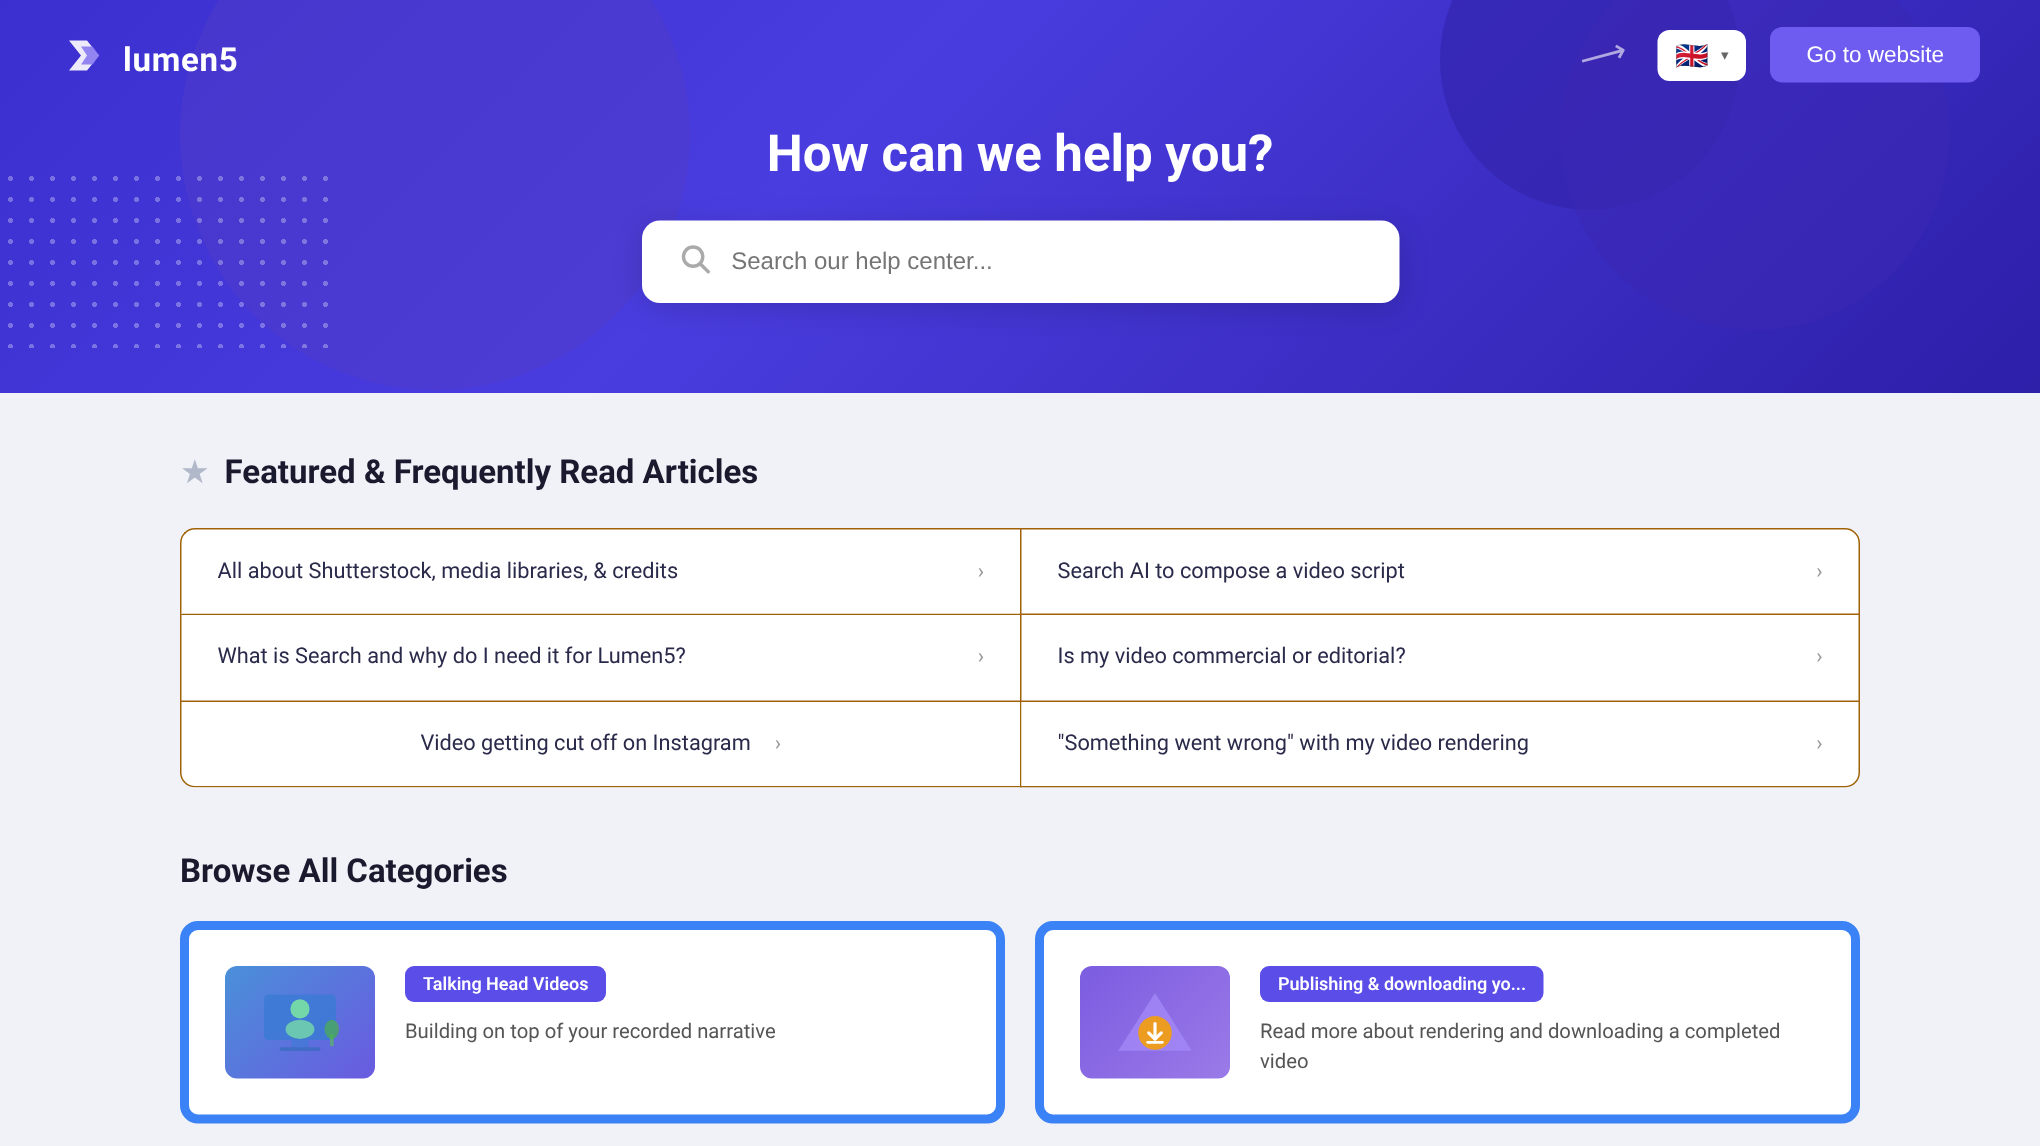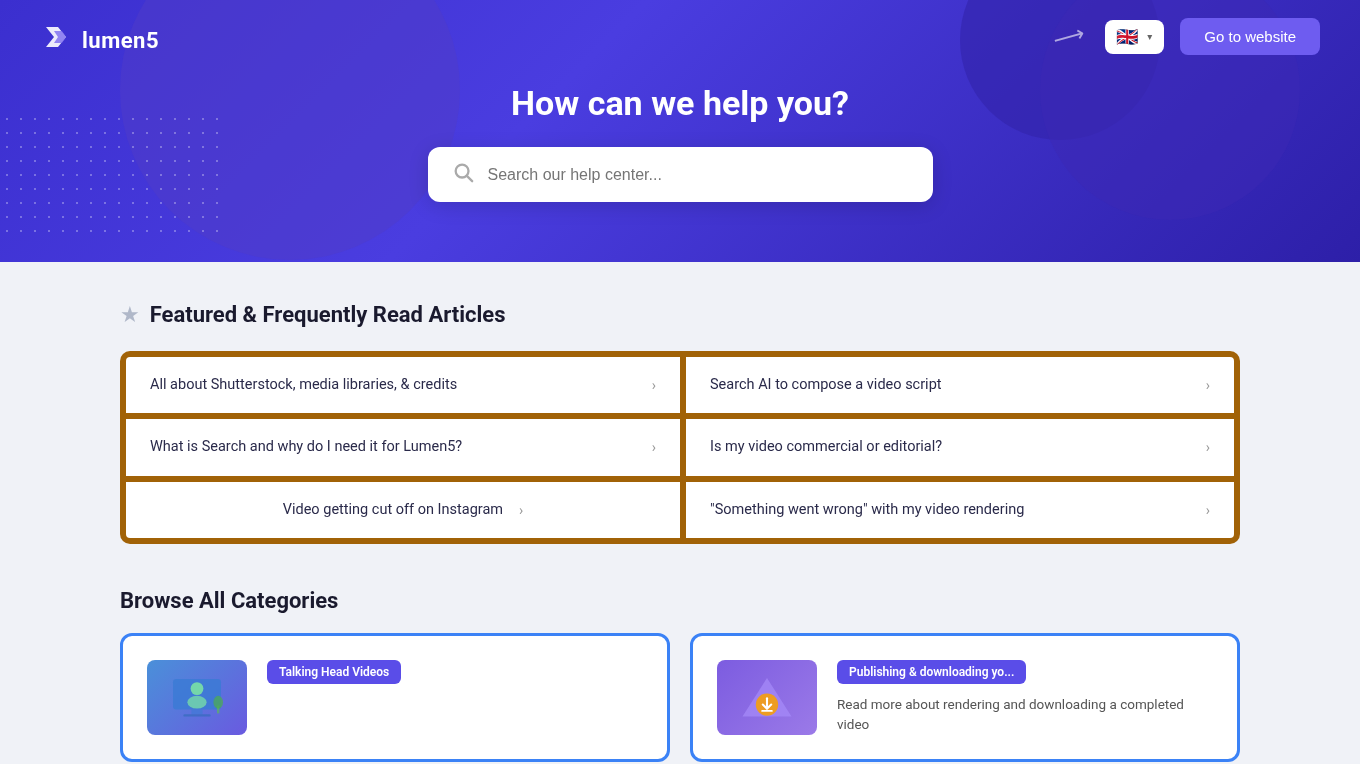--- a/index.html
+++ b/index.html
@@ -168,21 +168,21 @@
       display: grid;
       grid-template-columns: 1fr 1fr;
       gap: 0;
     }
     .article-item {
       display: flex;
       align-items: center;
       justify-content: space-between;
       padding: 18px 24px;
       background: white;
-      border: 6px solid #a16207;
+      border: 1px solid #a16207;
       cursor: pointer;
       transition: background 0.15s;
     }
     
     .article-item:nth-child(1) { border-radius: 10px 0 0 0; border-right: none; }
     .article-item:nth-child(2) { border-radius: 0 10px 0 0; }
     .article-item:nth-child(3) { border-radius: 0; border-top: none; border-right: none; }
     .article-item:nth-child(4) { border-radius: 0; border-top: none; }
     .article-item:nth-child(5) { border-radius: 0 0 0 10px; border-top: none; border-right: none; justify-content: center; }
     .article-item:nth-child(6) { border-radius: 0 0 10px 0; border-top: none; }
@@ -212,21 +212,21 @@
       grid-template-columns: 1fr 1fr;
       gap: 20px;
     }
     .category-card {
       background: white;
       border-radius: 12px;
       padding: 24px;
       display: flex;
       align-items: flex-start;
       gap: 20px;
-      border: 3px solid #3b82f6;
+      border: 6px solid #3b82f6;
       cursor: pointer;
     }
     .category-thumbnail {
       width: 100px;
       height: 75px;
       border-radius: 8px;
       flex-shrink: 0;
       overflow: hidden;
       display: flex;
       align-items: center;
@@ -350,20 +350,21 @@
 
           <circle cx="50" cy="27" r="8" fill="#7ee8a2" opacity="0.85"></circle>
           <ellipse cx="50" cy="44" rx="12" ry="8" fill="#7ee8a2" opacity="0.7"></ellipse>
 
           <rect x="75" y="48" width="3" height="10" fill="#5cb85c" opacity="0.7"></rect>
           <ellipse cx="76.5" cy="44" rx="6" ry="8" fill="#4cae4c" opacity="0.7"></ellipse>
         </svg>
       </div>
       <div class="category-info">
         <span class="category-tag">Talking Head Videos</span>
+        <p class="category-desc">Building on top of your recorded narrative</p>
       </div>
     </div>
 
     <div class="category-card">
       <div class="category-thumbnail thumb-publish">
         <svg viewBox="0 0 100 75" xmlns="http://www.w3.org/2000/svg">
 
           <polygon points="50,10 85,65 15,65" fill="#a78bfa" opacity="0.7"></polygon>
 
           <circle cx="50" cy="48" r="16" fill="#f59e0b" opacity="0.9"></circle>

